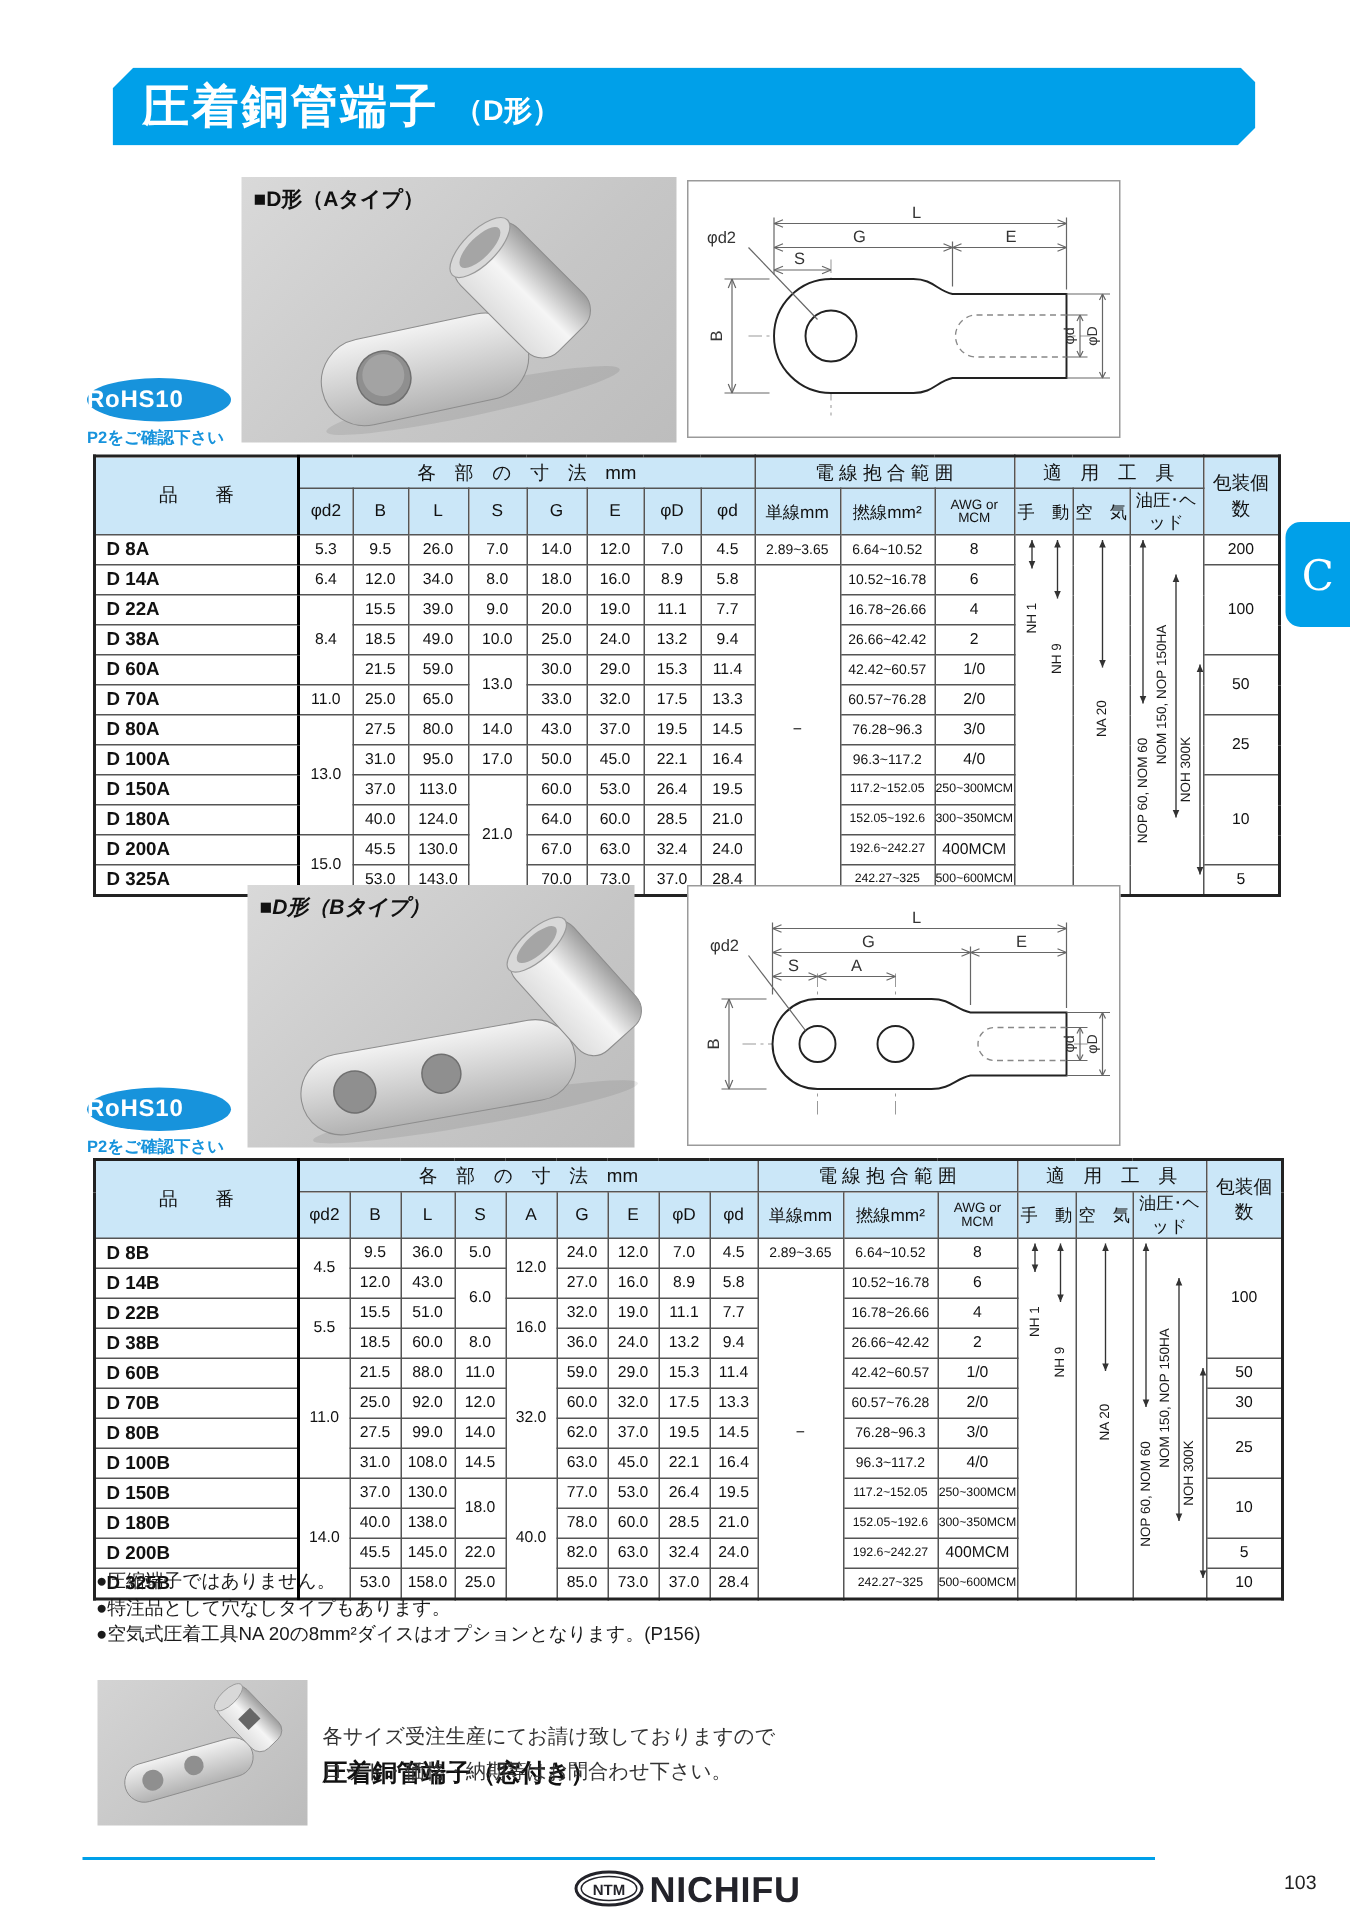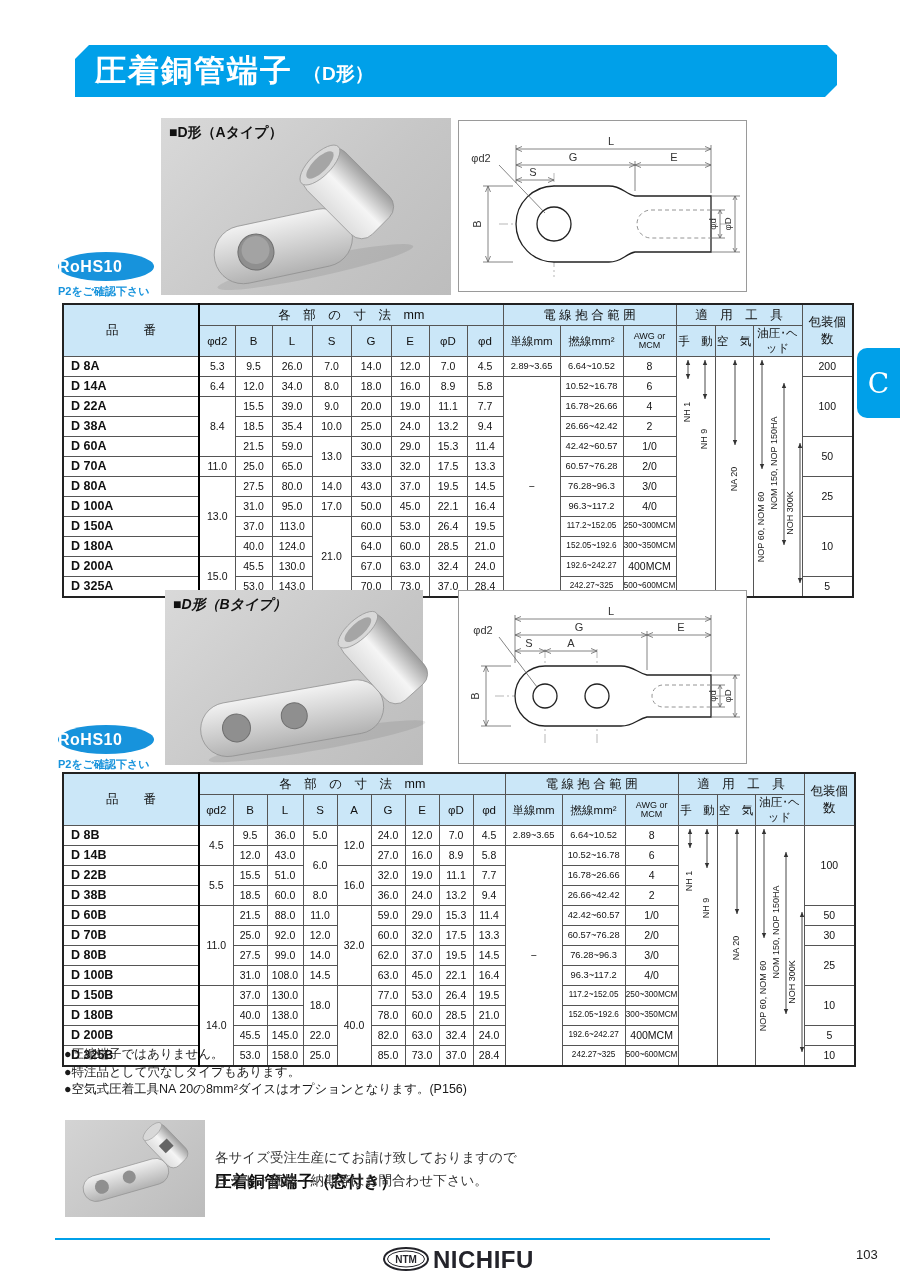--- a/index.html
+++ b/index.html
@@ -274,21 +274,21 @@
           <td>20.0</td>
           <td>19.0</td>
           <td>11.1</td>
           <td>7.7</td>
           <td class="sm">16.78~26.66</td>
           <td>4</td>
         </tr>
         <tr>
           <td class="pn">D 38A</td>
           <td>18.5</td>
-          <td>35.4</td>
+          <td>49.0</td>
           <td>10.0</td>
           <td>25.0</td>
           <td>24.0</td>
           <td>13.2</td>
           <td>9.4</td>
           <td class="sm">26.66~42.42</td>
           <td>2</td>
         </tr>
         <tr>
           <td class="pn">D 60A</td>

